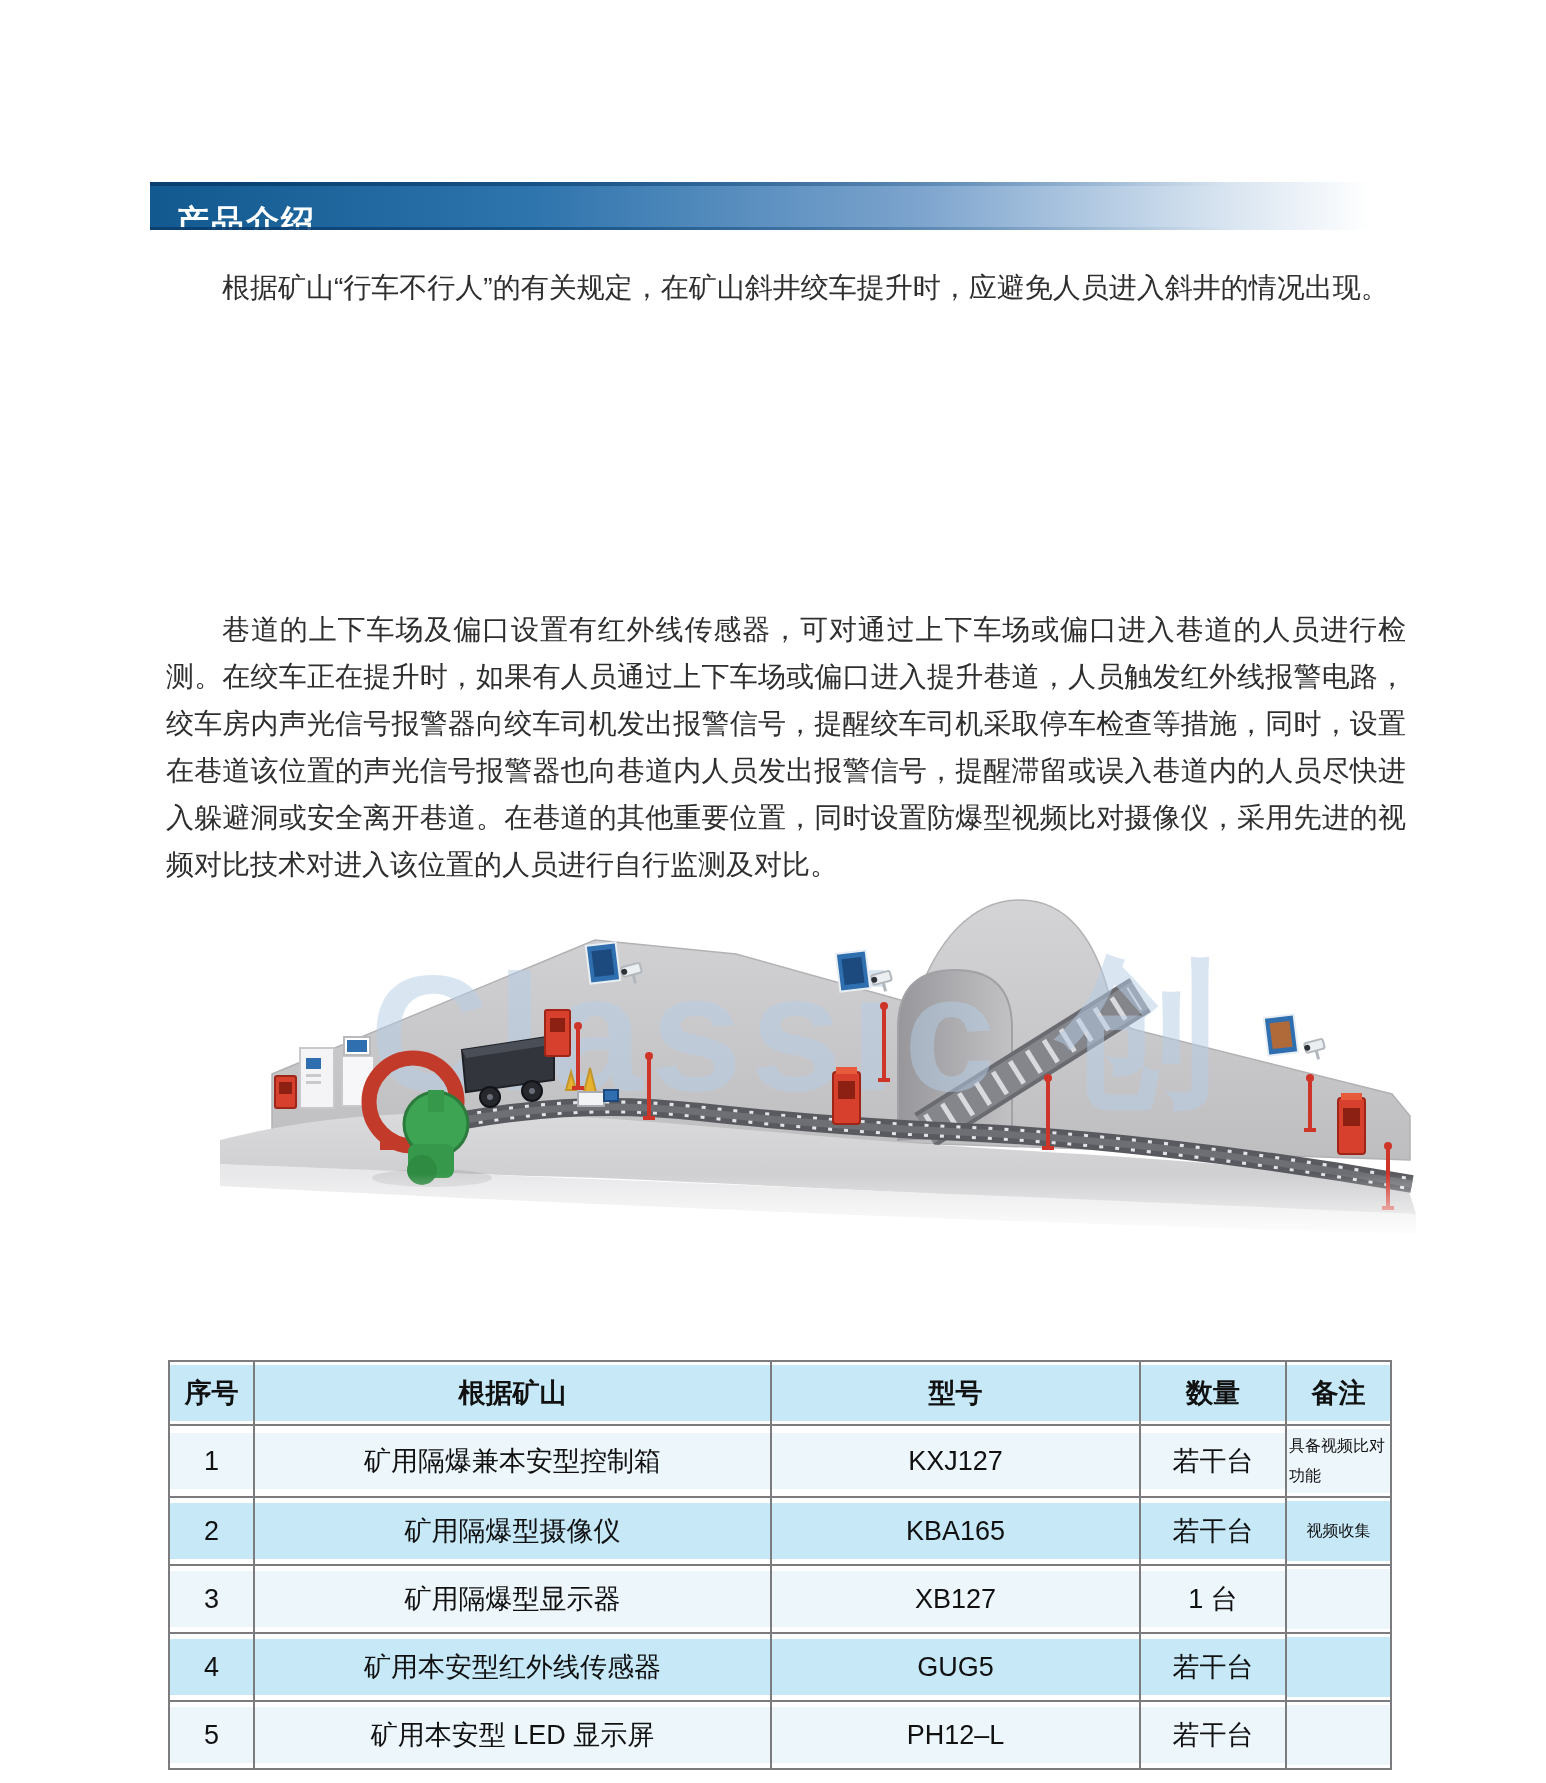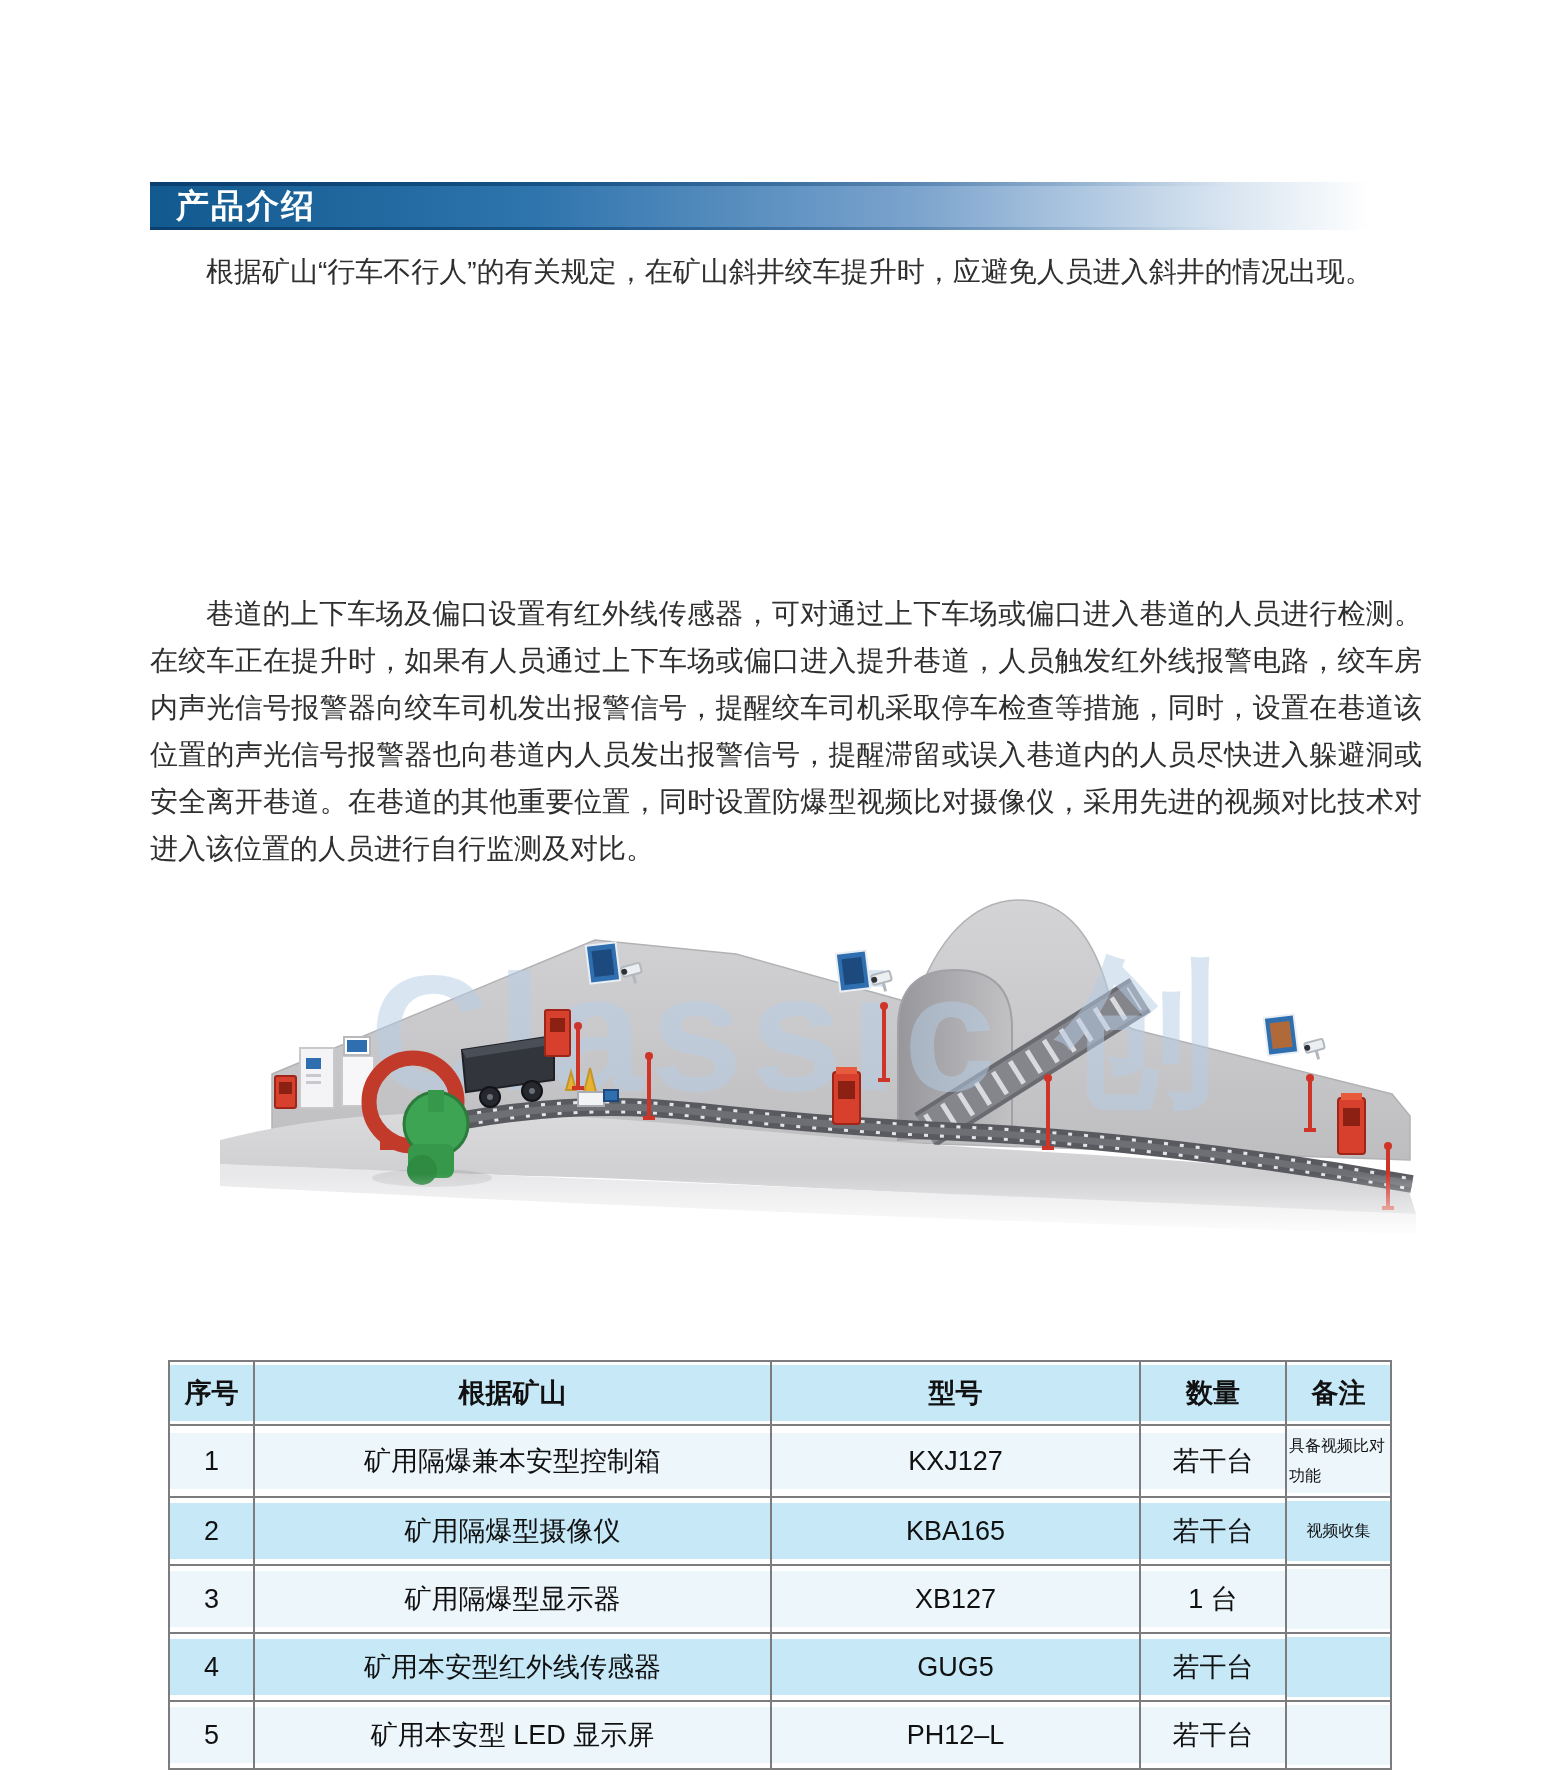--- a/index.html
+++ b/index.html
@@ -18,31 +18,31 @@
   .section-bar::before {
     content:""; position:absolute; left:0; top:0; width:100%; height:4px;
     background:linear-gradient(90deg,#0a3f70 0%, rgba(10,63,112,0) 85%);
   }
   .section-bar::after {
     content:""; position:absolute; left:0; bottom:0; width:100%; height:3px;
     background:linear-gradient(90deg,#0a3f70 0%, rgba(10,63,112,0) 85%);
   }
   .section-bar .label {
     position:relative; display:block; color:#ffffff; font-weight:bold;
-    font-size:33px; line-height:48px; padding-left:26px; letter-spacing:2px;
+    font-size:33px; line-height:48px; padding-left:26px; letter-spacing:2px;margin-top:16px;
   }
   .bar-intro { top:182px; }
   .bar-features { top:523px; }
   .bar-composition { top:1280px; }
 
   .para-block {
     position:absolute; left:150px; width:1272px;
     font-size:28px; line-height:47px; color:#2f2f2f; text-align:justify;
   }
-  .para-block p { margin:0; text-indent:2em; }
+  .para-block p { margin:16px; text-indent:2em; }
   .block-intro { top:248px; }
   .block-features { top:590px; }
 
   .illustration { position:absolute; left:180px; top:878px; width:1240px; height:372px; }
 
   .comp-table {
     position:absolute; left:168px; top:1360px; width:1222px;
     border-collapse:collapse; table-layout:fixed;
   }
   .comp-table td, .comp-table th {

